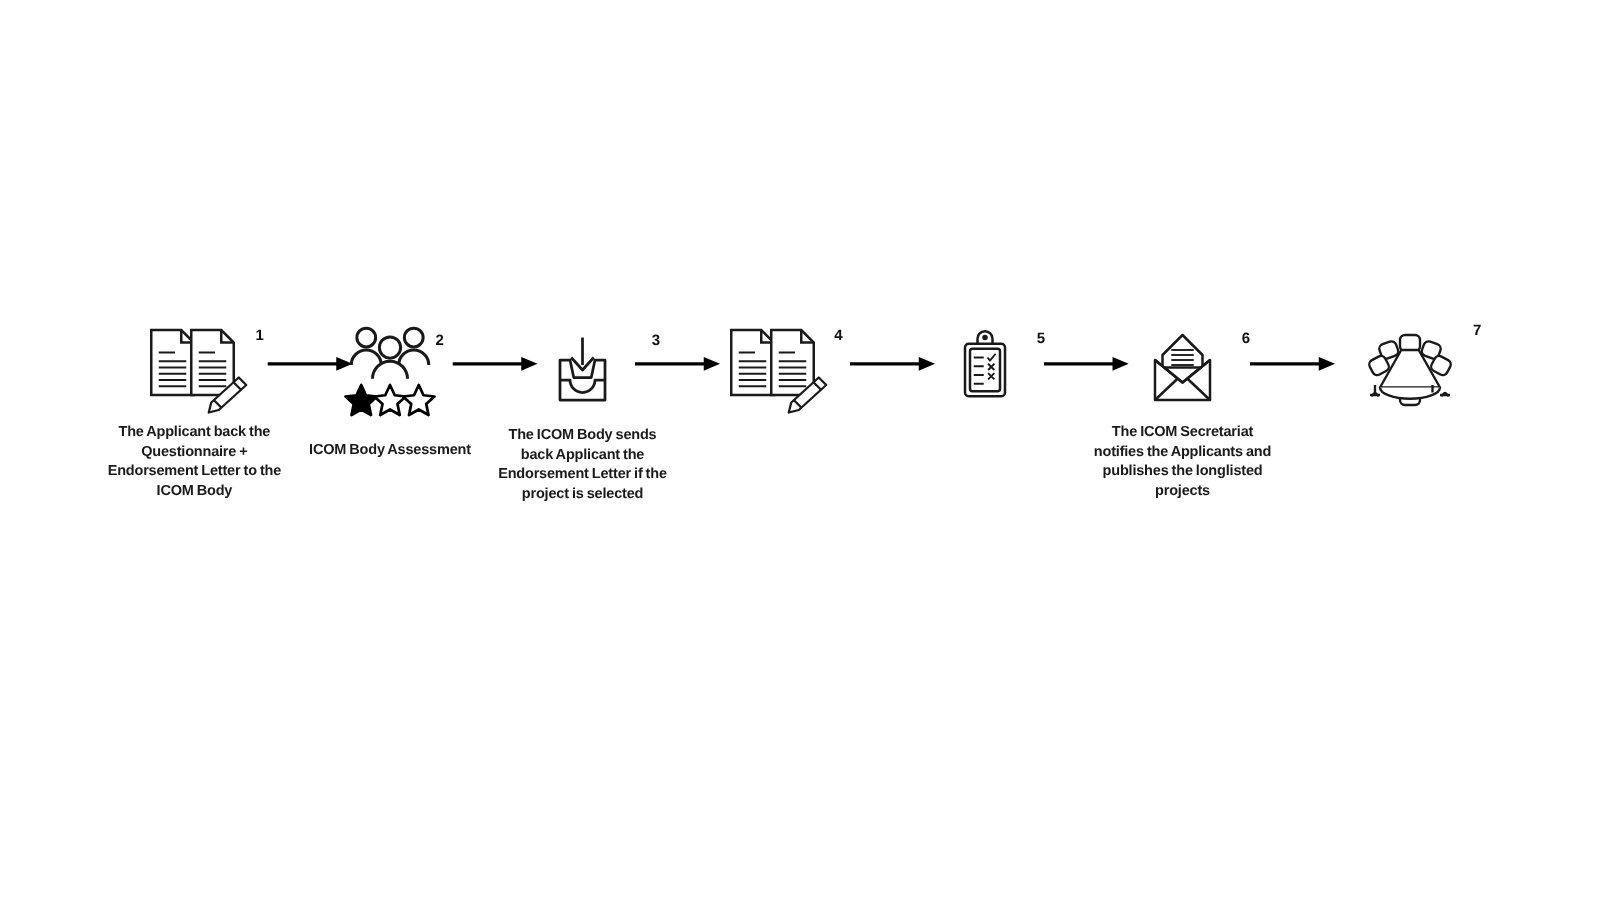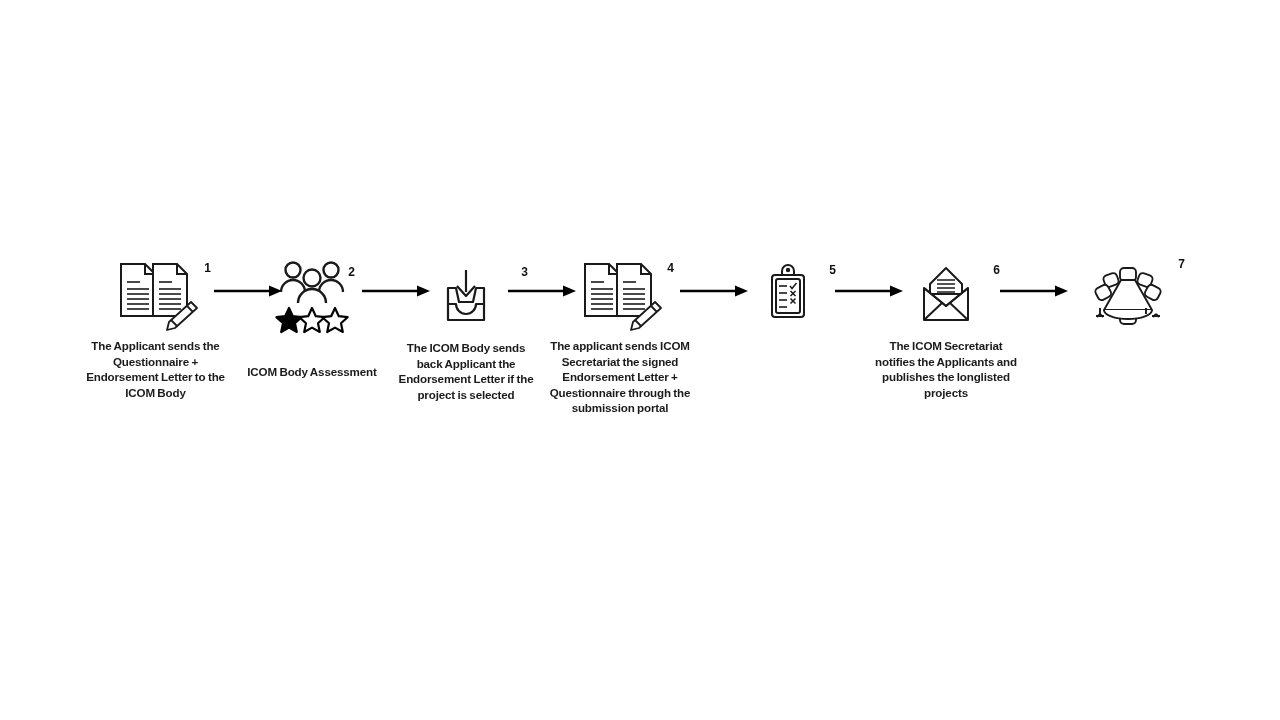--- a/index.html
+++ b/index.html
@@ -128,21 +128,21 @@
           </g>
         </g>
         <g fill="none" stroke="#1a1a1a" stroke-width="1.8" stroke-linejoin="round">
           <path d="M78 44 L84 50 L62 70 L54 72 L56 64 Z" fill="#fff"></path>
           <line x1="58" y1="62" x2="64" y2="68"></line>
           <path d="M74 48 L80 54"></path>
         </g>
       </svg>
       <span class="step-num" style="right:22px; top:4px;">1</span>
     </div>
-    <div class="caption">The Applicant sends the Questionnaire + Endorsement Letter to the ICOM Body</div>
+    <div class="caption">The Applicant back the Questionnaire + Endorsement Letter to the ICOM Body</div>
   </div>
 
   <div class="step" style="left:236px; top:258px; width:152px;">
     <div class="icon-wrap">
       <svg width="74" height="74" viewBox="0 0 74 74">
         <g fill="none" stroke="#1a1a1a" stroke-width="2.4">
           <circle cx="18" cy="12" r="7.5"></circle>
           <path d="M6 34 a12 12 0 0 1 24 0"></path>
           <circle cx="56" cy="12" r="7.5"></circle>
           <path d="M44 34 a12 12 0 0 1 24 0"></path>
@@ -150,21 +150,21 @@
           <path d="M23 45 a14 14 0 0 1 28 0" fill="#fff"></path>
         </g>
         <g fill="none" stroke="#000" stroke-width="2.2" stroke-linejoin="round">
           <polygon points="14,50 17.8,58.2 26.6,59.2 20,65.2 21.8,74 14,69.6 6.2,74 8,65.2 1.4,59.2 10.2,58.2" fill="#000"></polygon>
           <polygon points="37,50 40.8,58.2 49.6,59.2 43,65.2 44.8,74 37,69.6 29.2,74 31,65.2 24.4,59.2 33.2,58.2" fill="#fff"></polygon>
           <polygon points="60,50 63.8,58.2 72.6,59.2 66,65.2 67.8,74 60,69.6 52.2,74 54,65.2 47.4,59.2 56.2,58.2" fill="#fff"></polygon>
         </g>
       </svg>
       <span class="step-num" style="right:33px; top:8px;">2</span>
     </div>
-    <div class="caption" style="margin-top:32px;">ICOM Body Assessment</div>
+    <div class="caption" style="margin-top:20px;">ICOM Body Assessment</div>
   </div>
 
   <div class="step" style="left:396px; top:258px; width:140px;">
     <div class="icon-wrap">
       <svg width="60" height="74" viewBox="0 0 60 74">
         <g fill="none" stroke="#1a1a1a" stroke-width="2.2" stroke-linejoin="round">
           <line x1="30" y1="12" x2="30" y2="34"></line>
           <polyline points="21,28 30,38 39,28"></polyline>
           <path d="M12 30 H20 L23 44 H37 L40 30 H48 V62 H12 Z" fill="#fff"></path>
           <path d="M12 46 H20 a10 10 0 0 0 20 0 H48"></path>
@@ -201,21 +201,20 @@
           </g>
         </g>
         <g fill="none" stroke="#1a1a1a" stroke-width="1.8" stroke-linejoin="round">
           <path d="M78 44 L84 50 L62 70 L54 72 L56 64 Z" fill="#fff"></path>
           <line x1="58" y1="62" x2="64" y2="68"></line>
           <path d="M74 48 L80 54"></path>
         </g>
       </svg>
       <span class="step-num" style="right:21px; top:4px;">4</span>
     </div>
-    <div class="caption">The applicant sends ICOM Secretariat the signed Endorsement Letter + Questionnaire through the submission portal</div>
   </div>
 
   <div class="step" style="left:712px; top:258px; width:152px;">
     <div class="icon-wrap">
       <svg width="52" height="74" viewBox="0 0 52 74">
         <g fill="none" stroke="#1a1a1a" stroke-width="2" stroke-linejoin="round">
           <rect x="10" y="17" width="32" height="42" rx="3" fill="#fff"></rect>
           <rect x="14" y="21" width="24" height="34" rx="2"></rect>
           <path d="M20 17 V13 a6 6 0 0 1 12 0 V17 Z" fill="#fff"></path>
           <circle cx="26" cy="12" r="2.2" fill="#1a1a1a" stroke="none"></circle>

